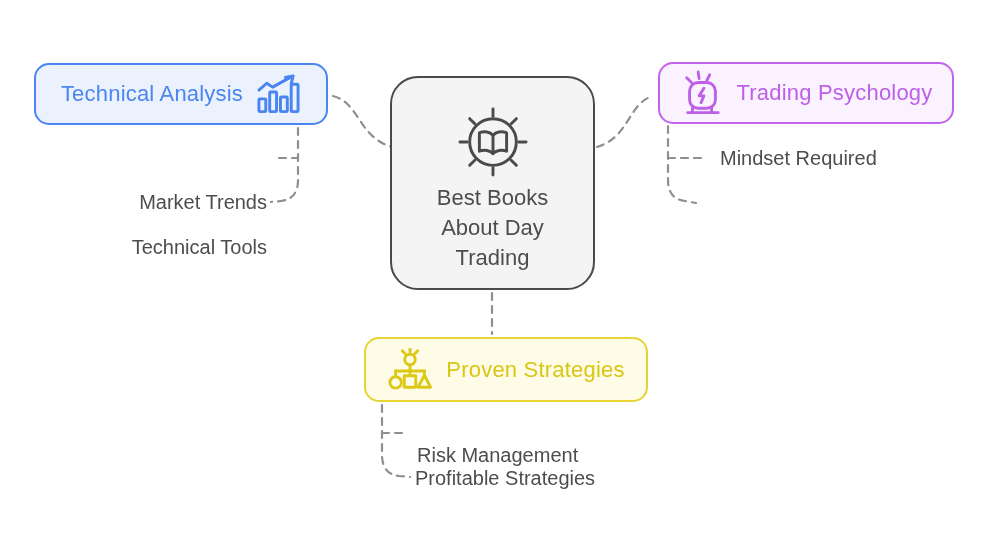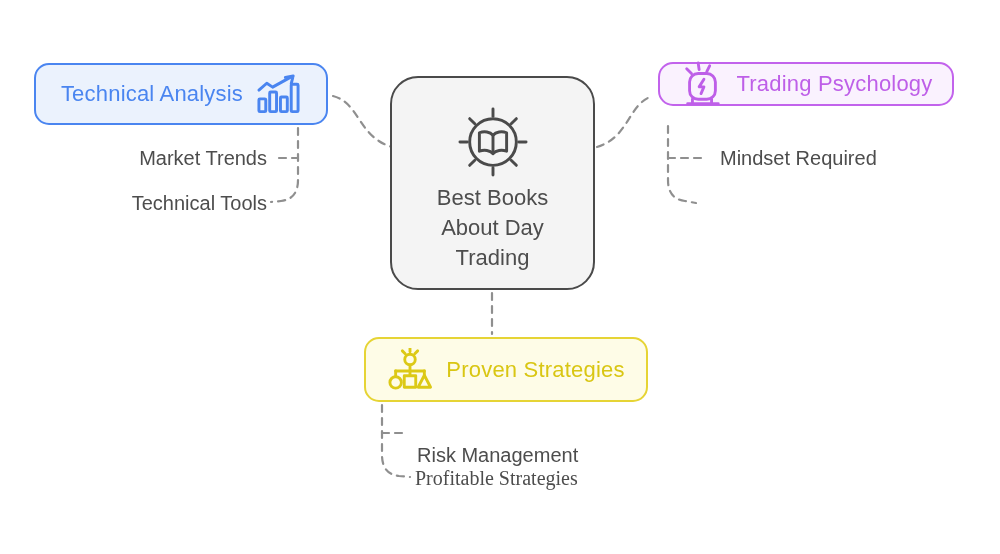--- a/index.html
+++ b/index.html
@@ -34,21 +34,21 @@
     font-size: 22px;
     letter-spacing: 0.2px;
   }
   .node-ta {
     left: 34px; top: 63px; width: 294px; height: 62px;
     background: #ebf2fd;
     border: 2.5px solid #4a85f0;
     color: #4a85f0;
   }
   .node-tp {
-    left: 658px; top: 62px; width: 296px; height: 44px;
+    left: 658px; top: 62px; width: 296px; height: 62px;
     background: #faf2fe;
     border: 2.5px solid #c263ec;
     color: #be5fe8;
   }
   .node-ps {
     left: 364px; top: 337px; width: 284px; height: 65px;
     background: #fefce7;
     border: 2.5px solid #e6d435;
     color: #d9c613;
   }
@@ -68,21 +68,21 @@
     line-height: 30px;
     color: #4d4d4d;
   }
   .child-label {
     position: absolute;
     transform: translateY(-50%);
     font-size: 20px;
     color: #4d4d4d;
     white-space: nowrap;
   }
-  .child-right-aligned { text-align: right; }
+  .child-right-aligned { text-align: right; margin-top: 44px; }
   .icon { display: block; flex: 0 0 auto; }
 </style>
 </head>
 <body>
 
 <div class="canvas">
 
   <svg class="connectors" viewBox="0 0 1000 554">
     <g fill="none" stroke="#8f8f8f" stroke-width="2.2" stroke-dasharray="7 6" stroke-linecap="round">
 
@@ -168,15 +168,15 @@
     </svg>
     <span>Proven Strategies</span>
   </div>
 
   <div class="child-label child-right-aligned" style="right:733px; top:158px;">Market Trends</div>
   <div class="child-label" style="left:720px; top:158px;">Mindset Required</div>
 
   <div class="child-label child-right-aligned" style="right:733px; top:203px;">Technical Tools</div>
 
   <div class="child-label" style="left:417px; top:455px;">Risk Management</div>
-  <div class="child-label" style="left:415px; top:478px;font-family:Liberation Serif, serif;">Profitable Strategies</div>
+  <div class="child-label" style="left:415px; top:478px;">Profitable Strategies</div>
 
 </div>
 
 </body></html>

